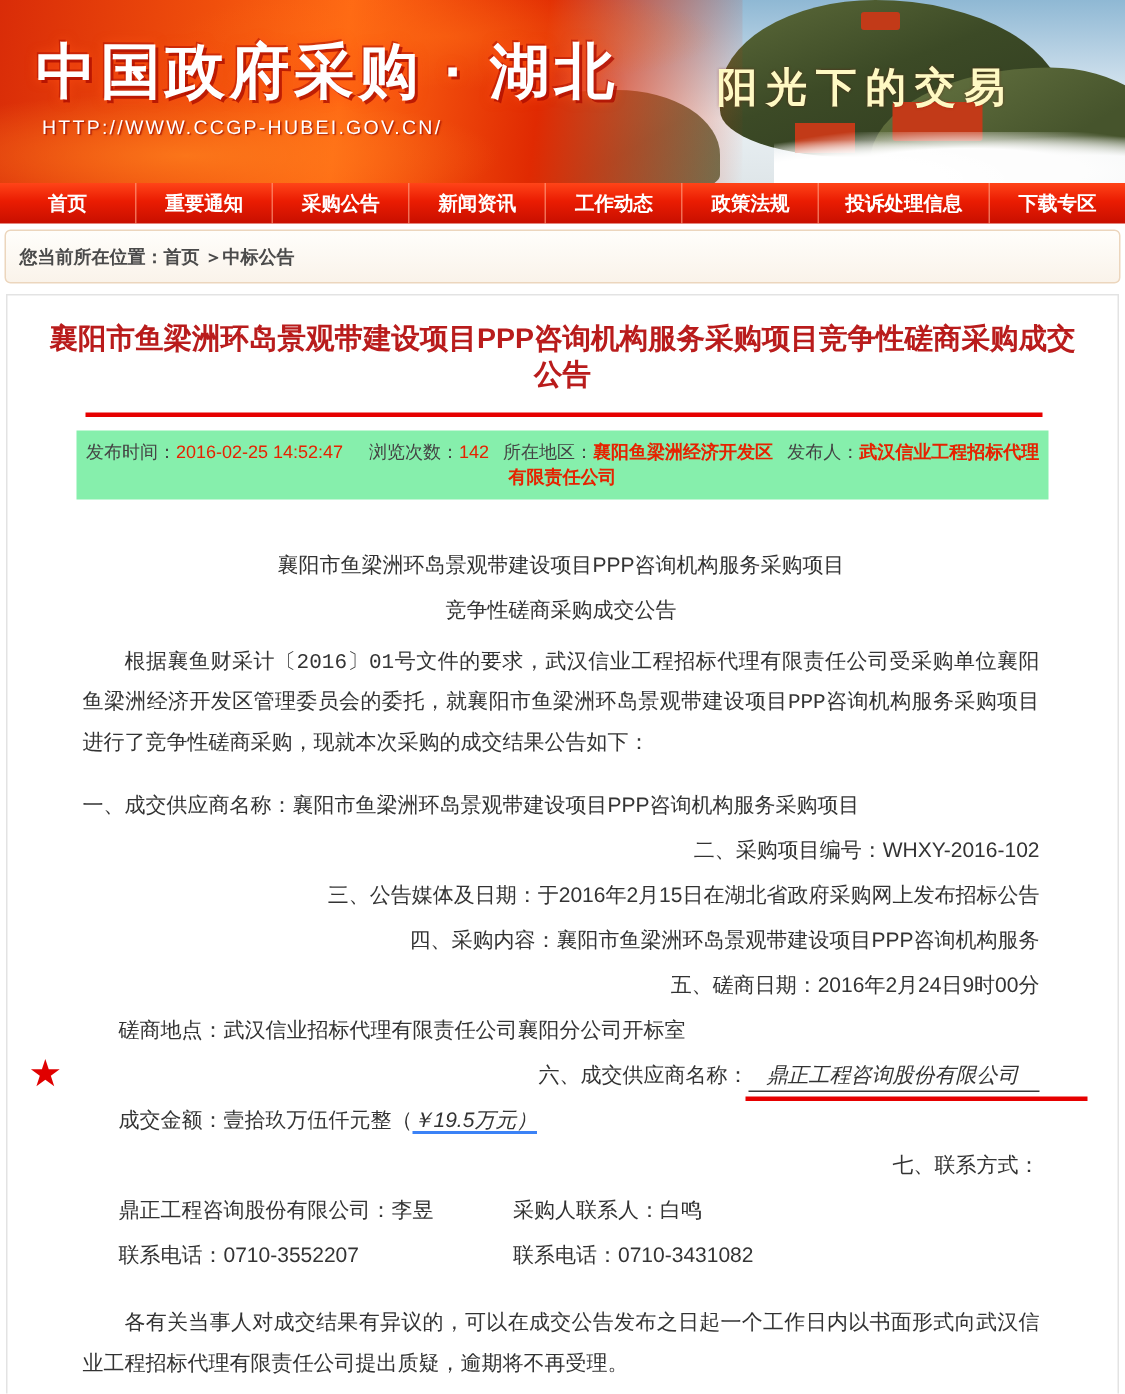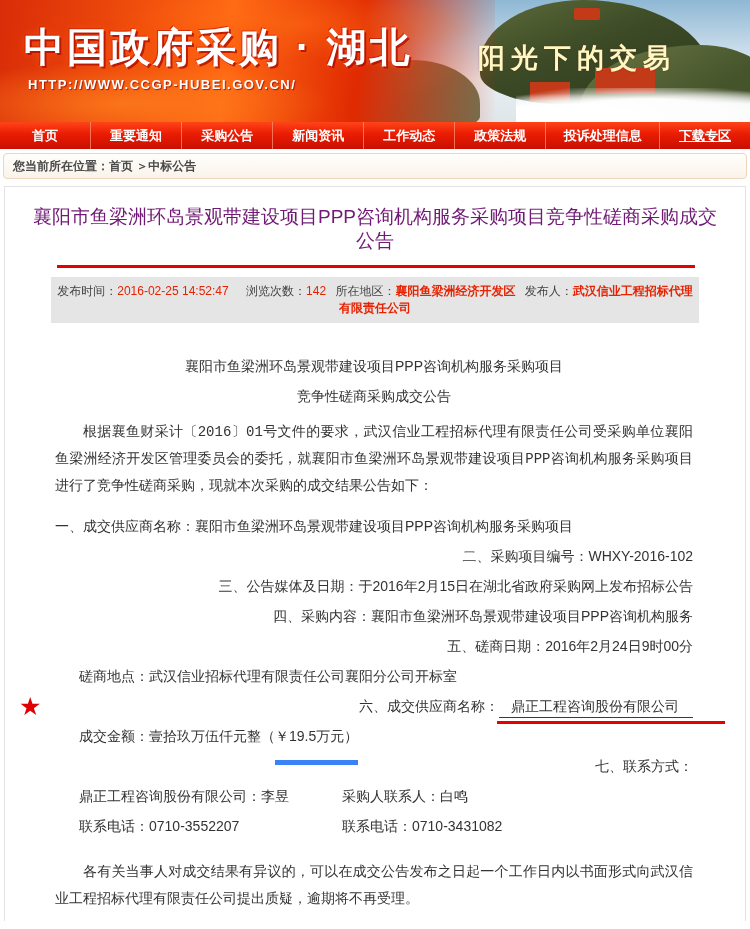--- a/index.html
+++ b/index.html
@@ -26,69 +26,69 @@
                radial-gradient(ellipse 160px 30px at 55% 50%, #fdfdfd 50%, rgba(255,255,255,0) 100%),
                radial-gradient(ellipse 140px 26px at 90% 55%, #f4f6f7 50%, rgba(255,255,255,0) 100%); }
   .banner-flame { position:absolute; left:0; top:0; width:66%; height:100%;
     background:linear-gradient(97deg,#d92c08 0%,#f04f0c 28%,#ff6a14 46%,#e02a02 72%,rgba(205,30,2,0) 100%); }
   .flame-swirl { position:absolute; left:0; top:0; width:66%; height:100%;
     background:radial-gradient(ellipse 300px 60px at 25% 85%, rgba(255,130,30,.75) 0%, rgba(255,130,30,0) 70%),
                radial-gradient(ellipse 260px 50px at 60% 20%, rgba(255,110,20,.5) 0%, rgba(255,110,20,0) 70%); }
   .logo-title { position:absolute; left:24px; top:20px; font-size:40px; font-weight:bold; color:#fff;
     letter-spacing:3px; white-space:nowrap;
     text-shadow:2px 2px 0 rgba(170,10,0,.75), -1px -1px 0 rgba(170,10,0,.5), 0 0 8px rgba(255,80,20,.9); }
-  .logo-url { position:absolute; left:28px; top:77px; font-size:13px; font-weight:bold; color:#fff;
+  .logo-url { position:absolute; left:28px; top:77px; font-size:13px; font-weight:normal; color:#fff;
     letter-spacing:1.5px; text-shadow:1px 1px 1px rgba(150,10,0,.8); }
   .slogan { position:absolute; left:478px; top:40px; font-size:27px; font-weight:bold; color:#fef9c3;
     letter-spacing:6px; white-space:nowrap; text-shadow:0 0 2px rgba(120,0,0,.4); }
 
   
   .nav { display:flex; width:750px; height:27px;
     background:linear-gradient(180deg,#ff4418 0%,#ea1c02 45%,#c80f00 100%); }
   .nav-item { flex:1 1 0; display:flex; align-items:center; justify-content:center;
     color:#fff; font-size:13px; font-weight:bold; text-decoration:none; cursor:pointer;
     border-right:1px solid rgba(255,160,130,.65); white-space:nowrap; }
-  .nav-item:last-child { border-right:none;text-decoration:underline; }
+  .nav-item:last-child { border-right:none; }
   .nav-item.wide { flex:1.25 1 0; }
 
   
-  .crumbbar { margin:4px 3px 0 3px; height:26px; background:linear-gradient(180deg,#fffefb,#faf3ea);
+  .crumbbar { margin:4px 3px 0 3px; height:36px; background:linear-gradient(180deg,#fffefb,#faf3ea);
     border:1px solid #ecd6bd; border-radius:4px; display:flex; align-items:center; padding-left:9px;
     font-size:12px; font-weight:bold; color:#4a4a4a; }
   .crumbbar a { color:#4a4a4a; text-decoration:none; cursor:pointer; }
 
   
   .content { margin:7px 4px 0 4px; background:#fff; border:1px solid #e3e3e3; border-bottom:none;
     min-height:735px; position:relative; }
-  .art-title { padding:18px 22px 0 22px; text-align:center; color:#701a75; font-size:19px;
-    font-weight:normal; line-height:24px; }
+  .art-title { padding:18px 22px 0 22px; text-align:center; color:#b91c1c; font-size:19px;
+    font-weight:bold; line-height:24px; }
   .red-rule { height:3px; background:#e60000; margin:12px 50px 0 52px; }
-  .meta { margin:9px 46px 0 46px; background:#e5e5e5; padding:6px 4px; text-align:center;
+  .meta { margin:9px 46px 0 46px; background:#86efac; padding:6px 4px; text-align:center;
     font-size:12px; color:#444; }
   .meta b.red, .meta span.red { color:#e62200; }
   .meta .gap { display:inline-block; width:14px; }
   .meta .gap-s { display:inline-block; width:6px; }
 
   
   .body { padding:36px 52px 0 50px; font-size:14px; color:#333; }
   .c { text-align:center; }
   .body p { line-height:15px; margin-bottom:15px; white-space:nowrap; }
   .body p.h { margin-bottom:15px; }
   .body p.intro { line-height:27px; text-indent:2em; text-align:justify; white-space:normal;
     margin-bottom:19px;font-family:Liberation Mono, monospace; }
   .ind { padding-left:12px;text-align:right; }
   .ind2 { padding-left:7px;margin-left:17px; }
   u.slot { text-decoration:none; border-bottom:1px solid #3a3a3a; padding:0 9px 2px 9px; }
   .winner-line { position:relative; }
   .star { position:absolute; left:-36px; top:-5px; color:#e00000; font-size:25px; line-height:25px; }
   .winner-name { text-decoration:none; border-bottom:1px solid #3a3a3a; padding:0 14px 3px 12px;
-    position:relative; }
+    position:relative;font-style:italic; }
   .winner-name::after { content:""; position:absolute; left:-2px; right:-32px; bottom:-7px;
     height:3px; background:#e60000; }
-  .amt { text-decoration:none; border-bottom:5px solid #3b82f6; padding-bottom:16px; }
+  .amt { text-decoration:none; border-bottom:2px solid #3b82f6; padding-bottom:0;font-style:italic; }
   .col1 { display:inline-block; width:263px; }
   .body p.closing { line-height:27px; text-indent:2em; text-align:justify; white-space:normal;
     margin-top:24px; margin-bottom:0; }
 </style>
 </head>
 <body>
 
 <div class="banner">
   <div class="banner-photo">
     <div class="mountain3"></div>

